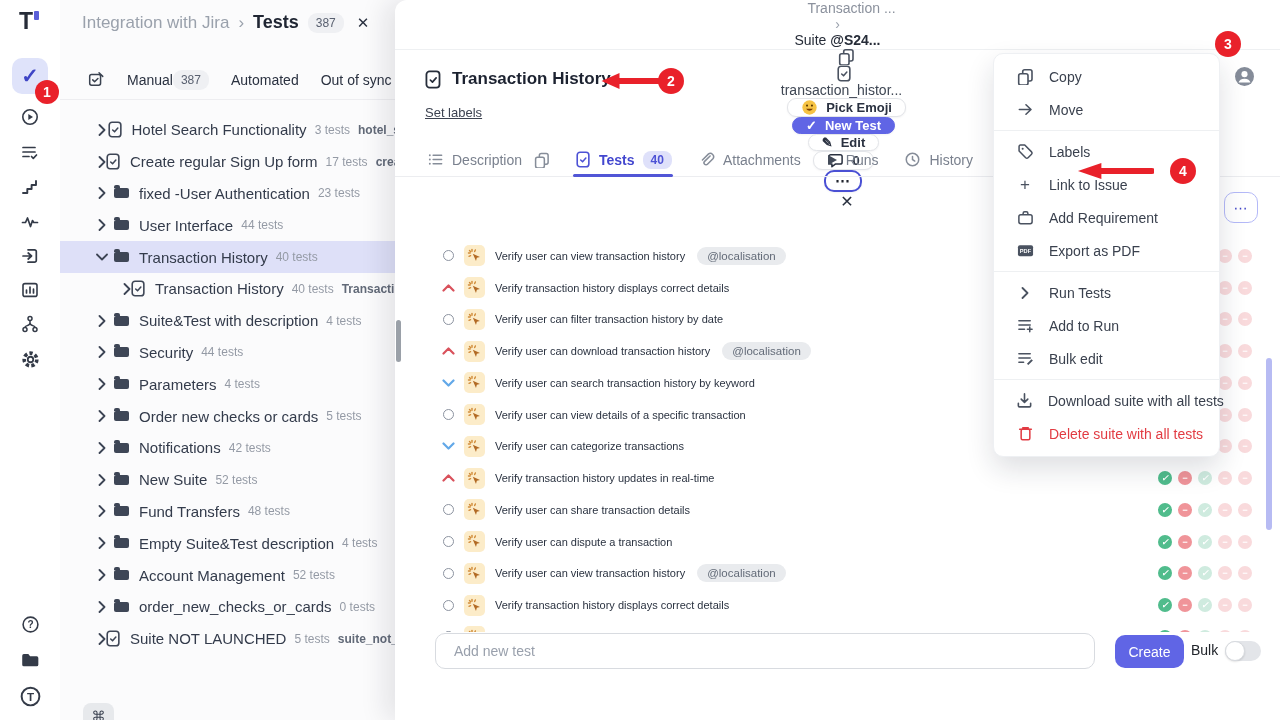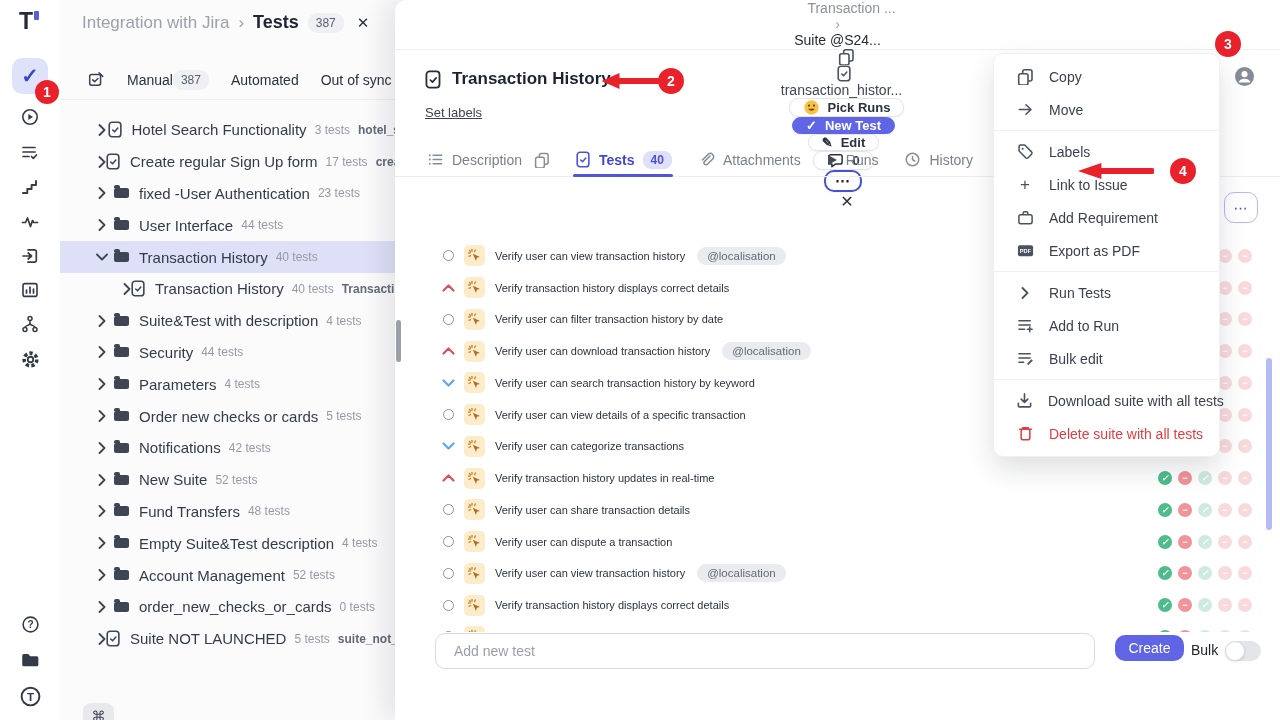--- a/index.html
+++ b/index.html
@@ -40,21 +40,21 @@
   .cmdpill{position:absolute;left:23px;top:703px;width:31px;height:26px;background:#e7e9ec;border-radius:8px;display:flex;align-items:center;justify-content:center;font-size:14px;color:#3a4150;}
   .treebar{position:absolute;left:396px;top:320px;width:5px;height:42px;background:#9aa0a8;border-radius:3px;z-index:25;}
 
   
   .drawer{position:absolute;left:395px;top:0;width:885px;height:720px;background:#fff;
     border-radius:12px 0 0 0;box-shadow:-10px 0 26px rgba(20,24,40,.10);z-index:10;overflow:hidden;}
   .dtop{position:absolute;left:0;top:0;width:885px;height:50px;border-bottom:1px solid #eef0f2;display:flex;align-items:center;box-sizing:border-box;flex-direction:column;}
   .crumb1{font-size:14px;color:#8b919d;margin-left:28px;white-space:nowrap;}
   .csep{font-size:14px;color:#9aa1ac;margin:0 10px;}
   .crumb2{font-size:14px;color:#262c38;white-space:nowrap;}
-  .crumb2 b{font-weight:normal;}
+  .crumb2 b{font-weight:bold;}
   .tbico{color:#4a5260;margin-left:18px;}
   .fileref{font-size:14px;color:#3f4754;margin-left:8px;white-space:nowrap;}
   .btn{height:32px;border:1px solid #e3e5e9;border-radius:9px;background:#fff;display:flex;align-items:center;gap:8px;
     padding:0 13px;font-size:13px;font-weight:bold;color:#2a3140;box-shadow:0 1px 2px rgba(20,24,40,.05);box-sizing:border-box;}
   .btn.primary{background:#6065e5;border-color:#6065e5;color:#fff;}
   .btn.moreb{width:38px;justify-content:center;border:2px solid #4a50d4;border-radius:10px;padding:0;font-size:15px;letter-spacing:1px;color:#20242e;}
   .dclose{font-size:16px;color:#2a3140;margin-left:19px;}
 
   .stitle{position:absolute;left:30px;top:69px;display:flex;align-items:center;gap:10px;}
   .stitle .txt{font-size:17px;font-weight:bold;color:#1c2230;}
@@ -90,21 +90,21 @@
   .st.f::before{content:"\2212";}
   .st.p.m{background:#cfebdf;}
   .st.f.m{background:#f9dadc;}
   .mainbar{position:absolute;left:871px;top:358px;width:6px;height:172px;background:#b7bbf3;border-radius:3px;}
 
   
   .foot{position:absolute;left:0;top:632px;width:885px;height:88px;background:#fff;}
   .newtest{position:absolute;left:40px;top:1px;width:660px;height:36px;border:1px solid #d8dbe0;border-radius:10px;
     font-size:14px;color:#2a3140;padding:0 18px;box-sizing:border-box;font-family:"Liberation Sans",sans-serif;outline:none;background:#fff;}
   .newtest::placeholder{color:#99a0ac;}
-  .createb{position:absolute;left:720px;top:3px;width:69px;height:26px;background:#6065e5;border-radius:10px;color:#fff;
+  .createb{position:absolute;left:720px;top:3px;width:69px;height:33px;background:#6065e5;border-radius:10px;color:#fff;
     font-size:14px;display:flex;align-items:center;justify-content:center;}
   .bulkl{position:absolute;left:796px;top:10px;font-size:14px;color:#20242a;}
   .toggle{position:absolute;left:830px;top:9px;width:36px;height:20px;background:#e3e5e9;border-radius:10px;}
   .knob{position:absolute;left:0px;top:0px;width:20px;height:20px;background:#fff;border:1px solid #d7dadf;border-radius:50%;box-sizing:border-box;box-shadow:0 1px 2px rgba(0,0,0,.12);}
 
   
   .menu{position:absolute;left:993px;top:53px;width:227px;background:#fff;border:1px solid #eef0f3;border-radius:10px;
     box-shadow:0 12px 28px rgba(20,25,50,.14);z-index:30;padding:6px 0;box-sizing:border-box;}
   .mi{height:33px;display:flex;align-items:center;padding-left:22px;gap:15px;font-size:14px;color:#3a414e;white-space:nowrap;}
   .mi .mic{color:#4a5260;width:18px;display:flex;justify-content:center;}
@@ -551,21 +551,21 @@
     <span class="tbico" style="margin-left:14px">
         <svg width="15" height="17">
           <use href="#doc"></use>
         </svg>
       </span>
     <span class="fileref">transaction_histor...</span>
     <div class="btn" style="margin-left:18px">
         <svg width="17" height="17">
           <use href="#smile"></use>
         </svg>
-        <span>Pick Runs</span>
+        <span>Pick Emoji</span>
       </div>
     <div class="btn primary" style="margin-left:12px">
         <span>✓</span>
         <span>New Test</span>
       </div>
     <div class="btn" style="margin-left:12px">
         <span>✎</span>
         <span>Edit</span>
       </div>
     <div class="btn" style="margin-left:12px">

